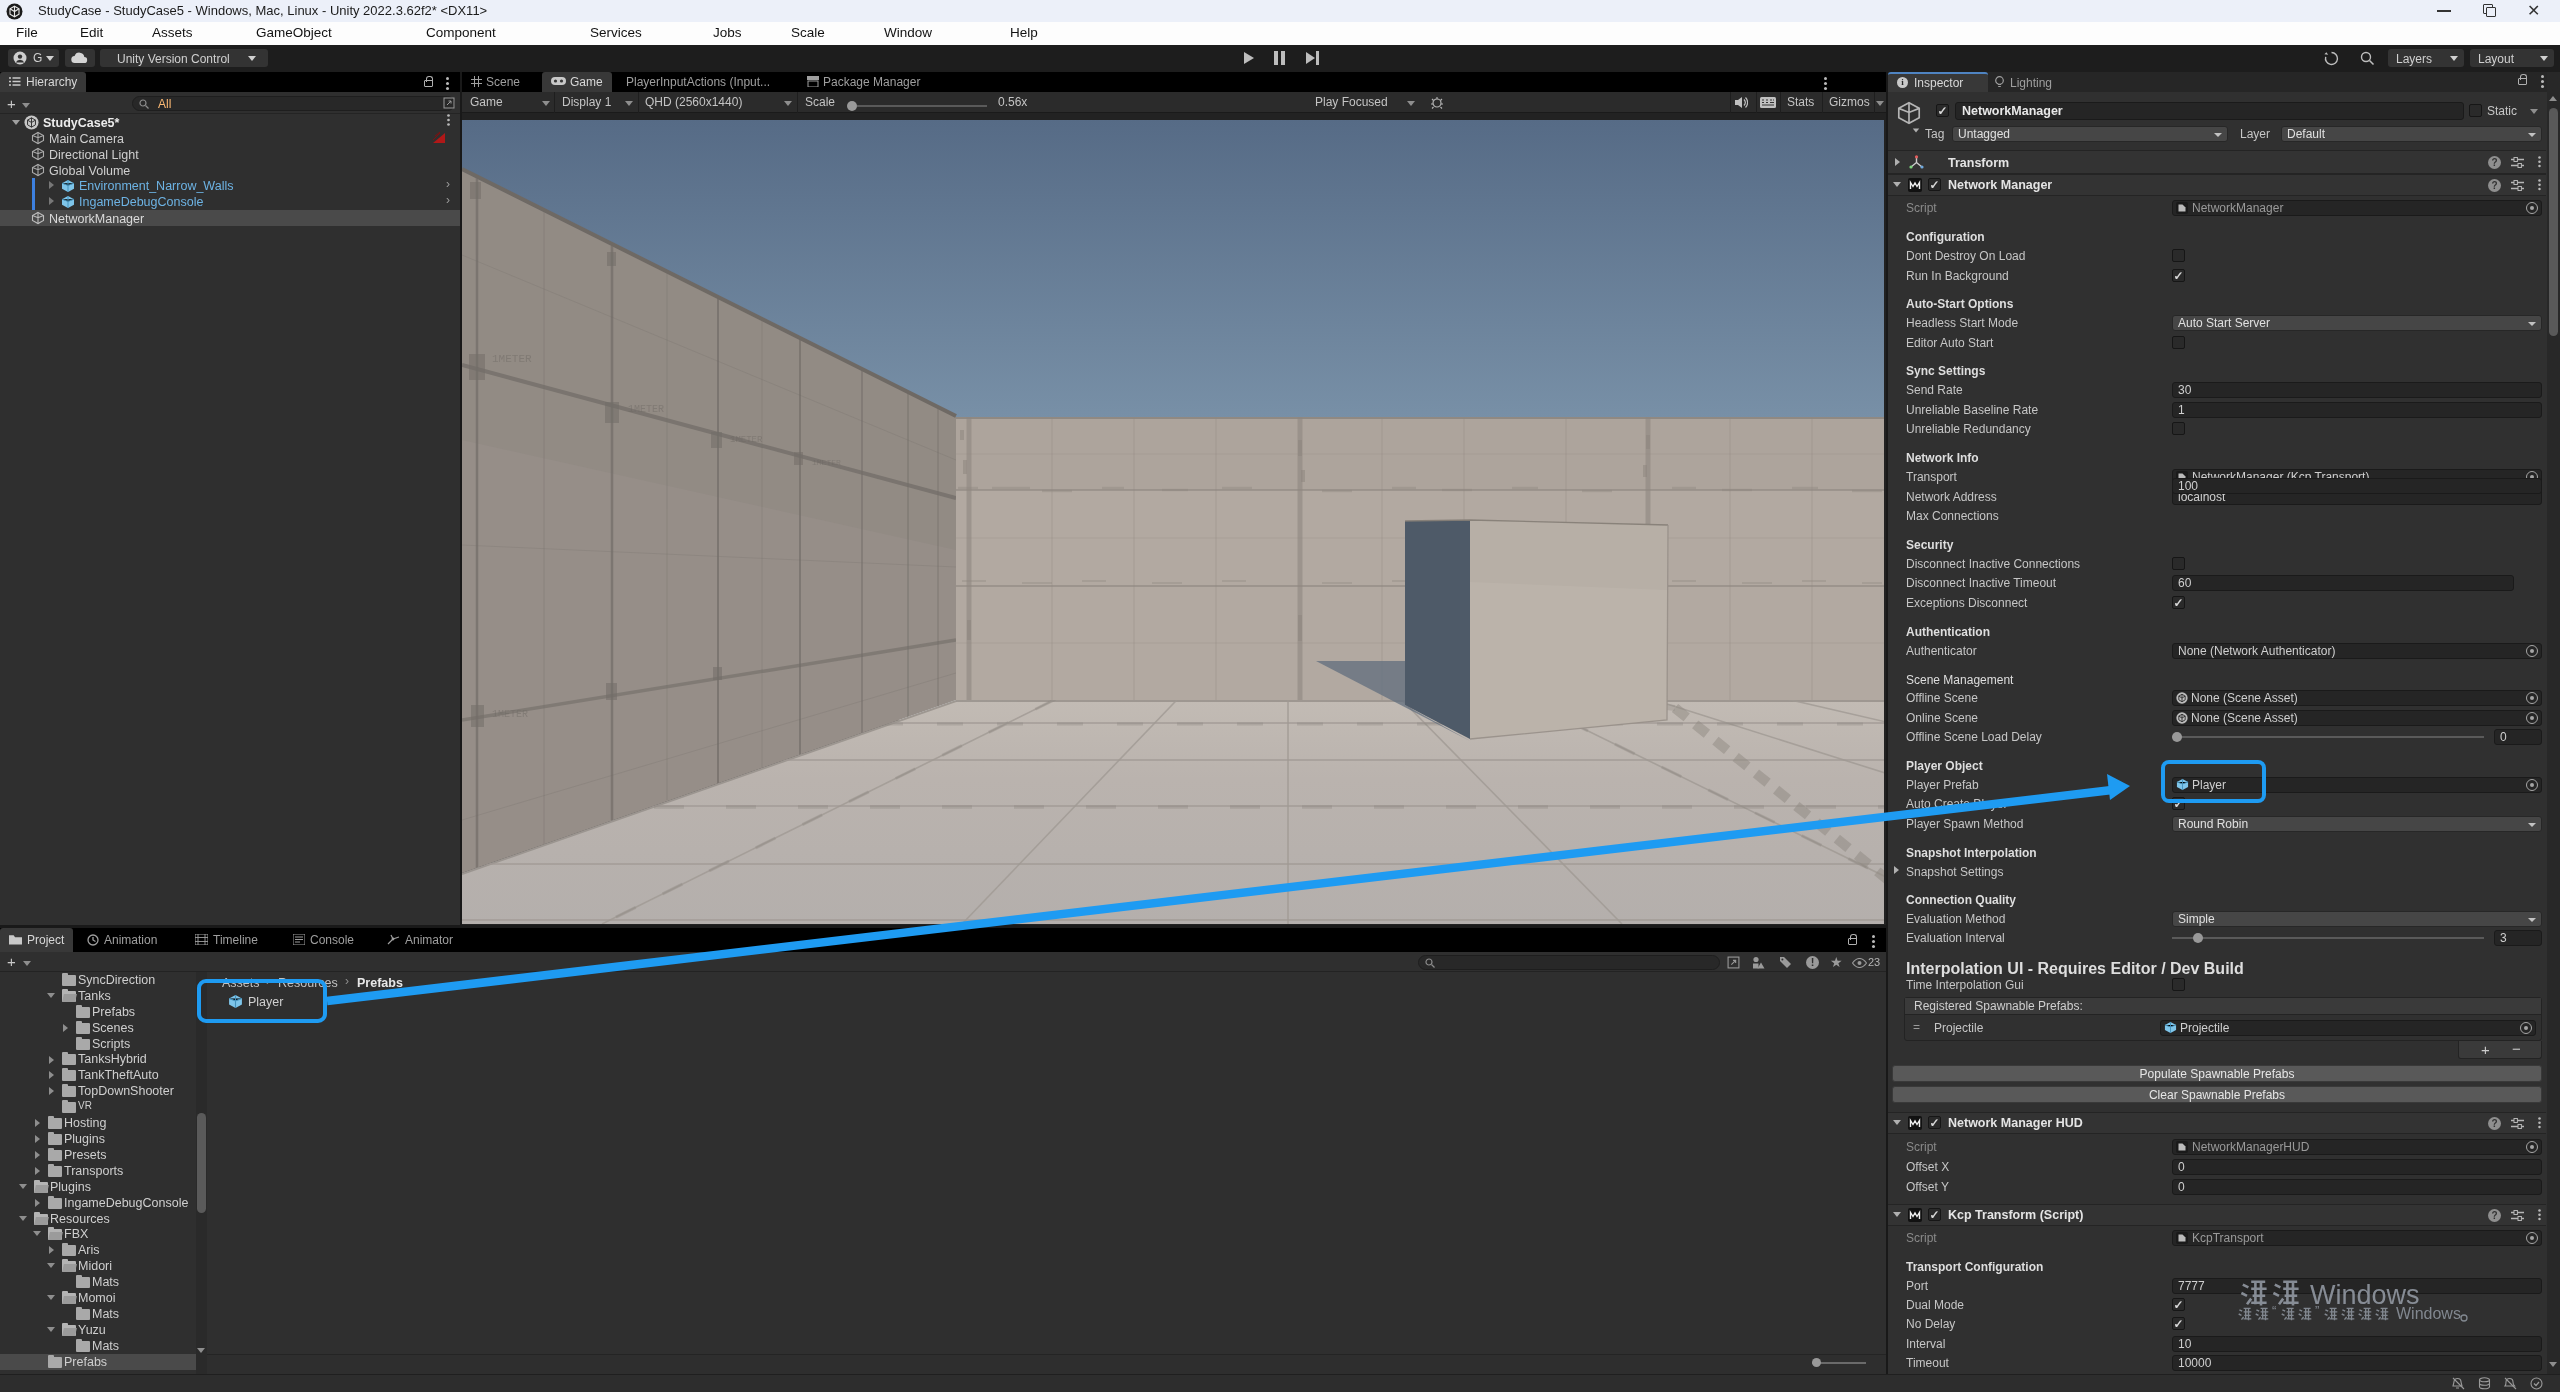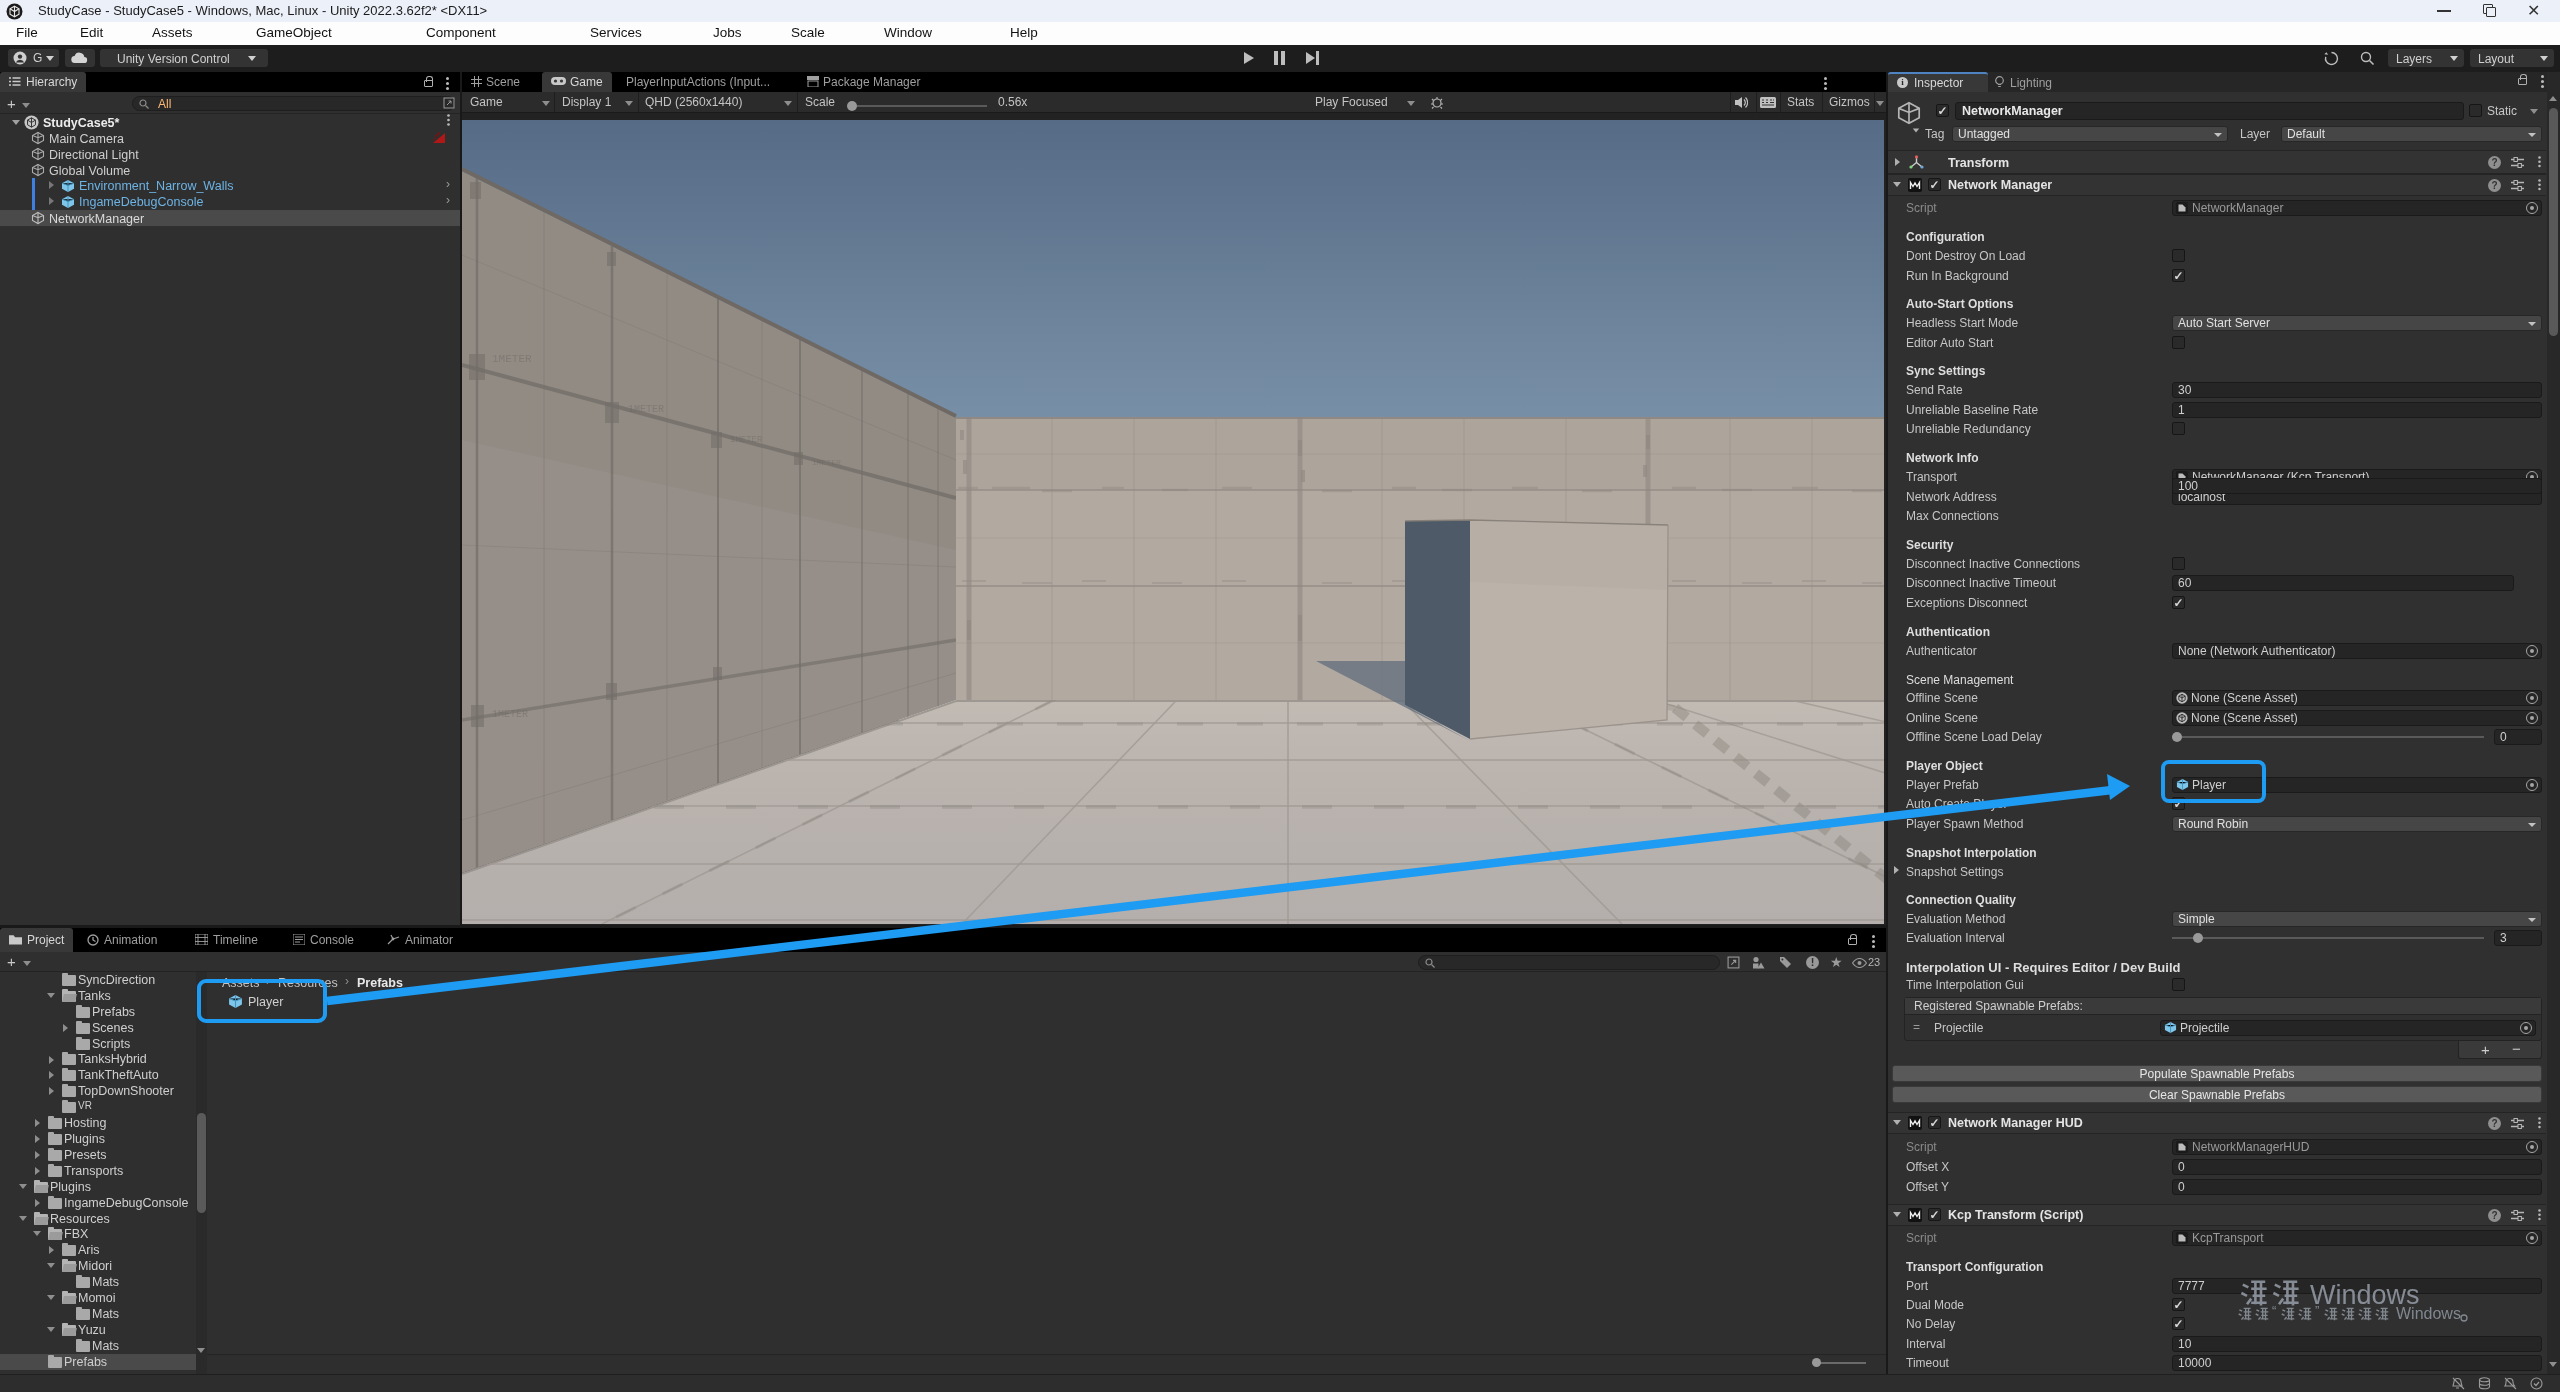--- a/index.html
+++ b/index.html
@@ -655,21 +655,21 @@
 <div class="tx" style="left:1906px;top:846px;font-size:12px;font-weight:bold;color:#dedede">Snapshot Interpolation</div>
 <div class="tri-r" style="left:1894px;top:866px;border-left-color:#b0b0b0"></div>
 <div class="tx" style="left:1906px;top:865px;font-size:12px;color:#c6c6c6">Snapshot Settings</div>
 <div class="tx" style="left:1906px;top:893px;font-size:12px;font-weight:bold;color:#dedede">Connection Quality</div>
 <div class="tx" style="left:1906px;top:912px;font-size:12px;color:#c6c6c6">Evaluation Method</div>
 <div class="dd" style="left:2172px;top:911px;width:370px">Simple<span class="car"></span></div>
 <div class="tx" style="left:1906px;top:931px;font-size:12px;color:#c6c6c6">Evaluation Interval</div>
 <div class="abs" style="left:2172px;top:937px;width:312px;height:2px;background:#5a5a5a"></div>
 <div class="abs" style="left:2193px;top:933px;width:10px;height:10px;border-radius:50%;background:#999"></div>
 <div class="fld" style="left:2494px;top:930px;width:48px">3</div>
-<div class="tx" style="left:1906px;top:960px;font-size:13px;font-weight:bold;color:#dedede">Interpolation UI - Requires Editor / Dev Build</div>
+<div class="tx" style="left:1906px;top:960px;font-size:16px;font-weight:bold;color:#dedede">Interpolation UI - Requires Editor / Dev Build</div>
 <div class="tx" style="left:1906px;top:978px;font-size:12px;color:#c6c6c6">Time Interpolation Gui</div>
 <div class="cb" style="left:2172px;top:978px"></div>
 <div class="abs" style="left:1904px;top:997px;width:638px;height:44px;border:1px solid #232323;border-radius:3px;background:#303030"></div>
 <div class="abs" style="left:1905px;top:998px;width:636px;height:17px;background:#3a3a3a;border-bottom:1px solid #232323"></div>
 <div class="tx" style="left:1914px;top:999px;font-size:12px;color:#cfcfcf">Registered Spawnable Prefabs:</div>
 <div class="tx" style="left:1913px;top:1020px;font-size:12px;color:#9a9a9a">=</div>
 <div class="tx" style="left:1934px;top:1021px;font-size:12px;color:#c6c6c6">Projectile</div>
 <div class="fld" style="left:2160px;top:1020px;width:376px"></div>
 <svg class="abs" style="left:2164px;top:1021px" width="13" height="13" viewBox="0 0 14 14">
     <path d="M7 1 13 4.2v5.6L7 13 1 9.8V4.2z" fill="#7ec5ea"></path>

